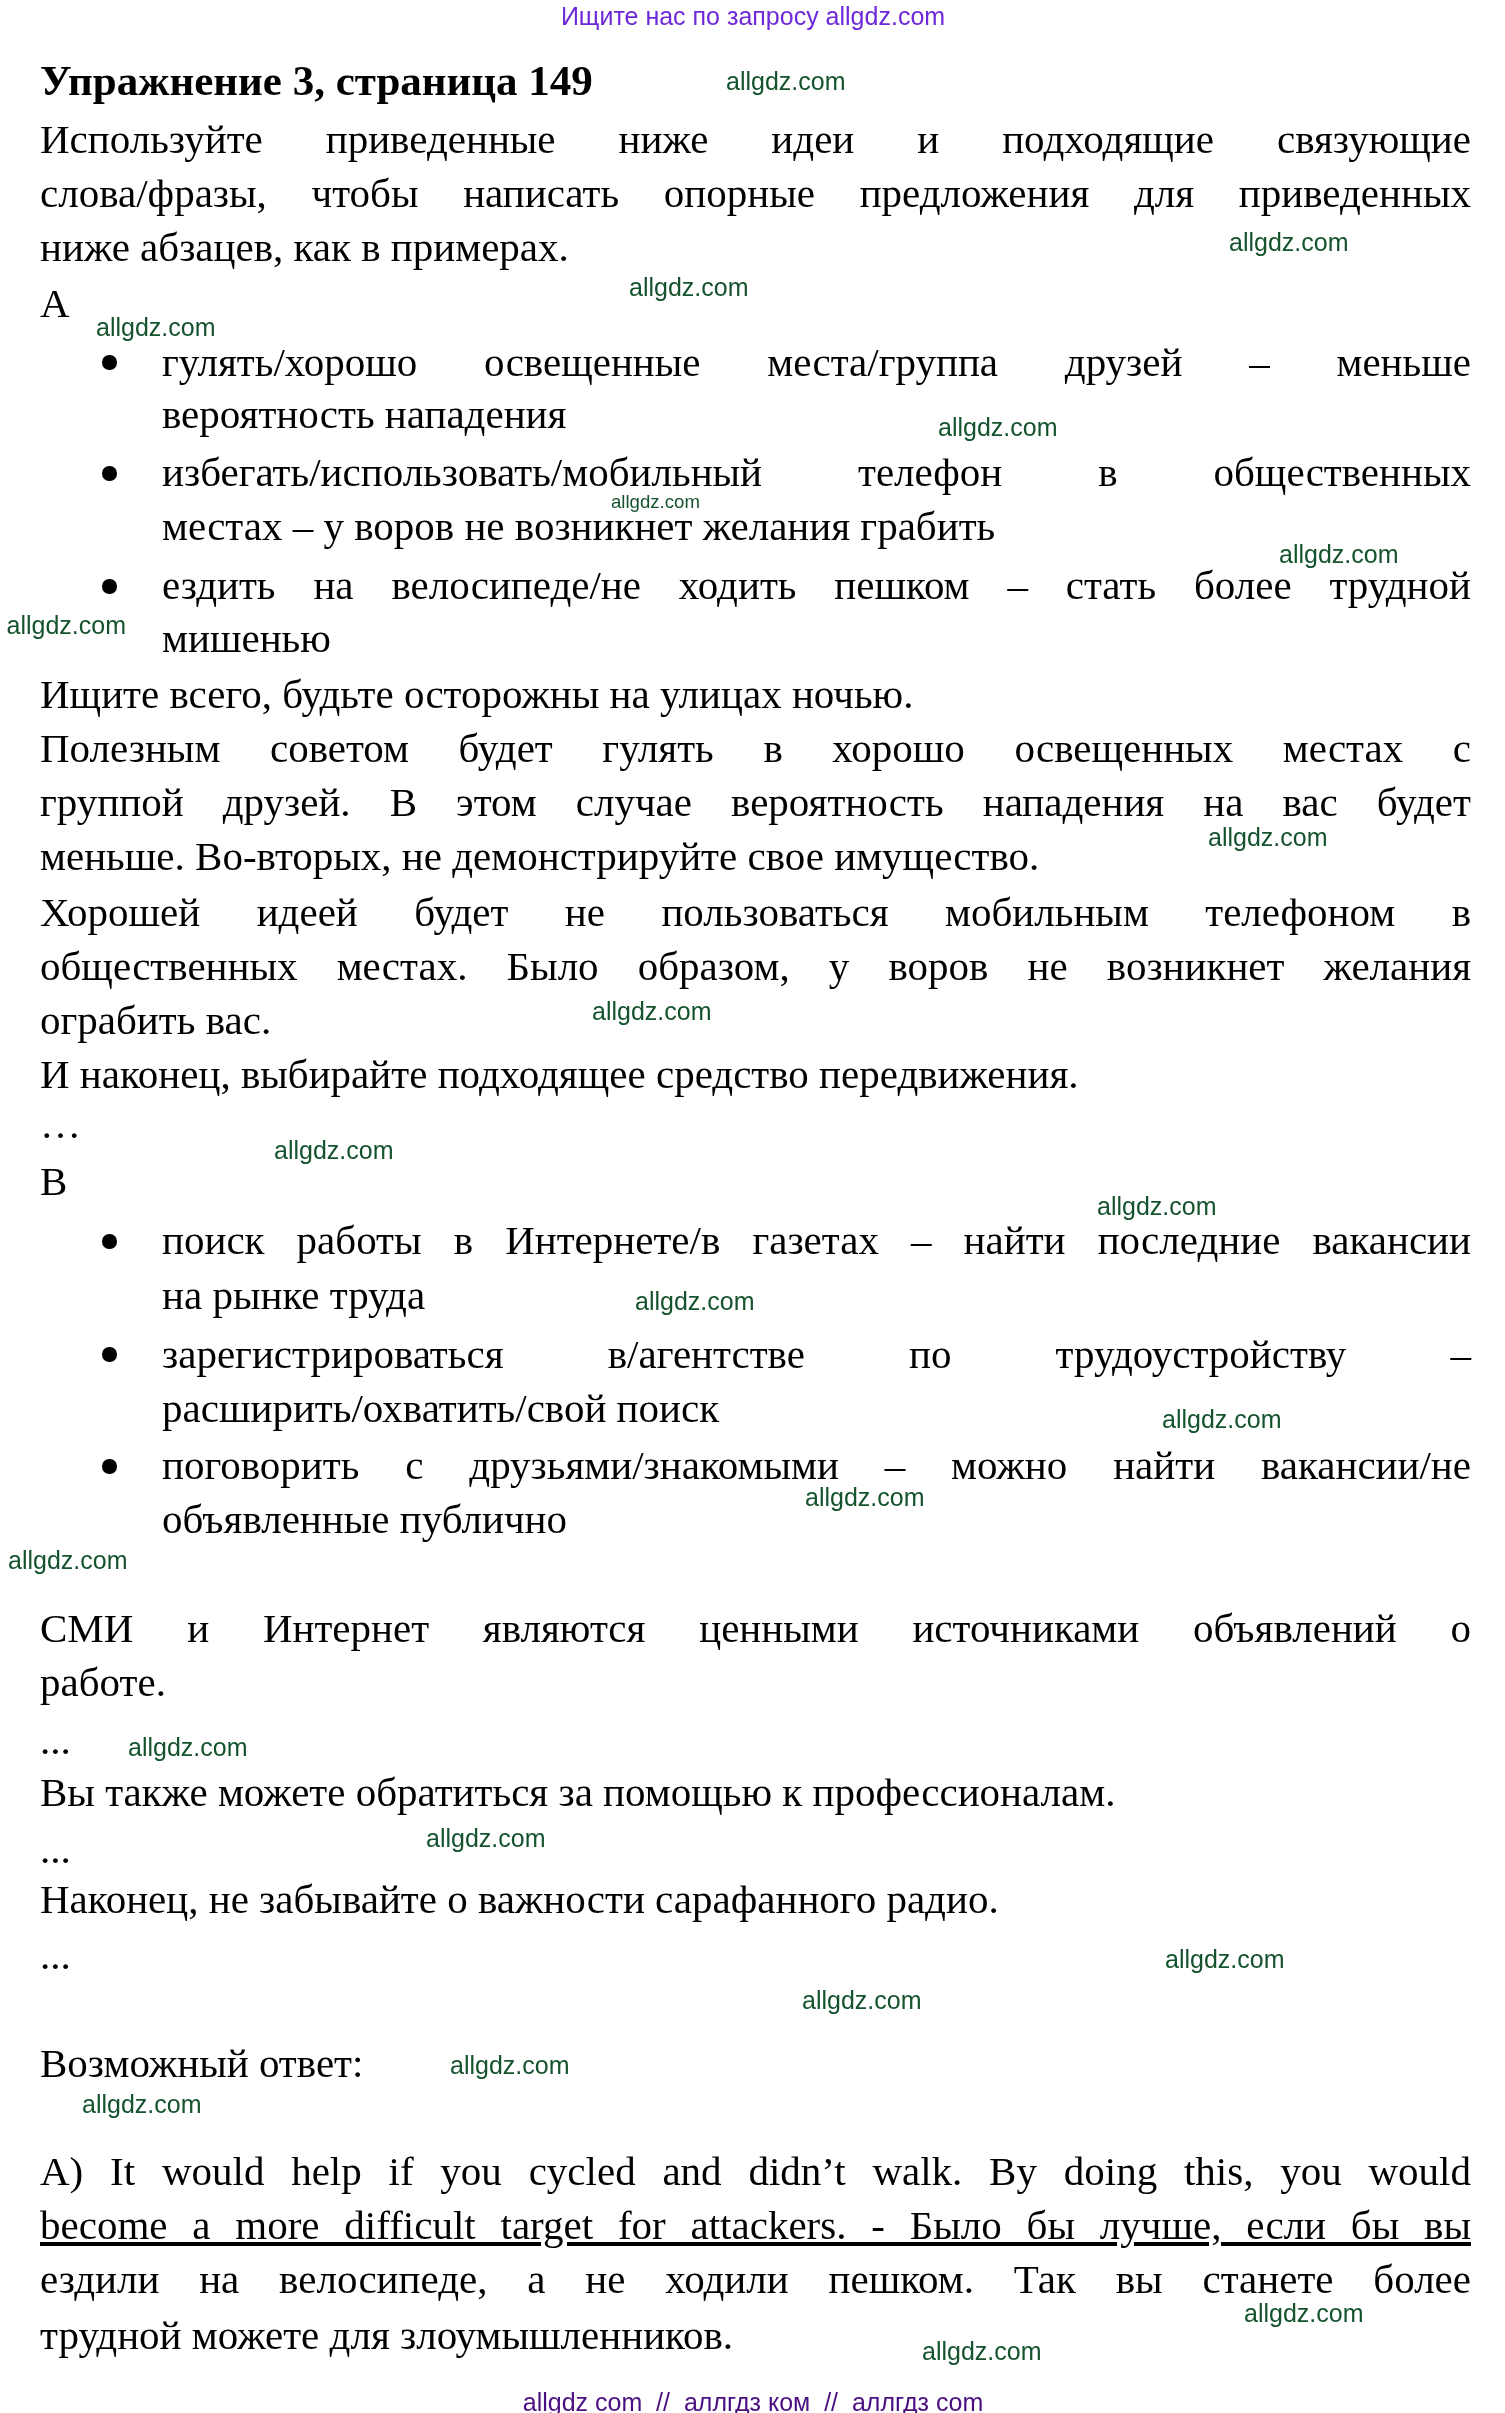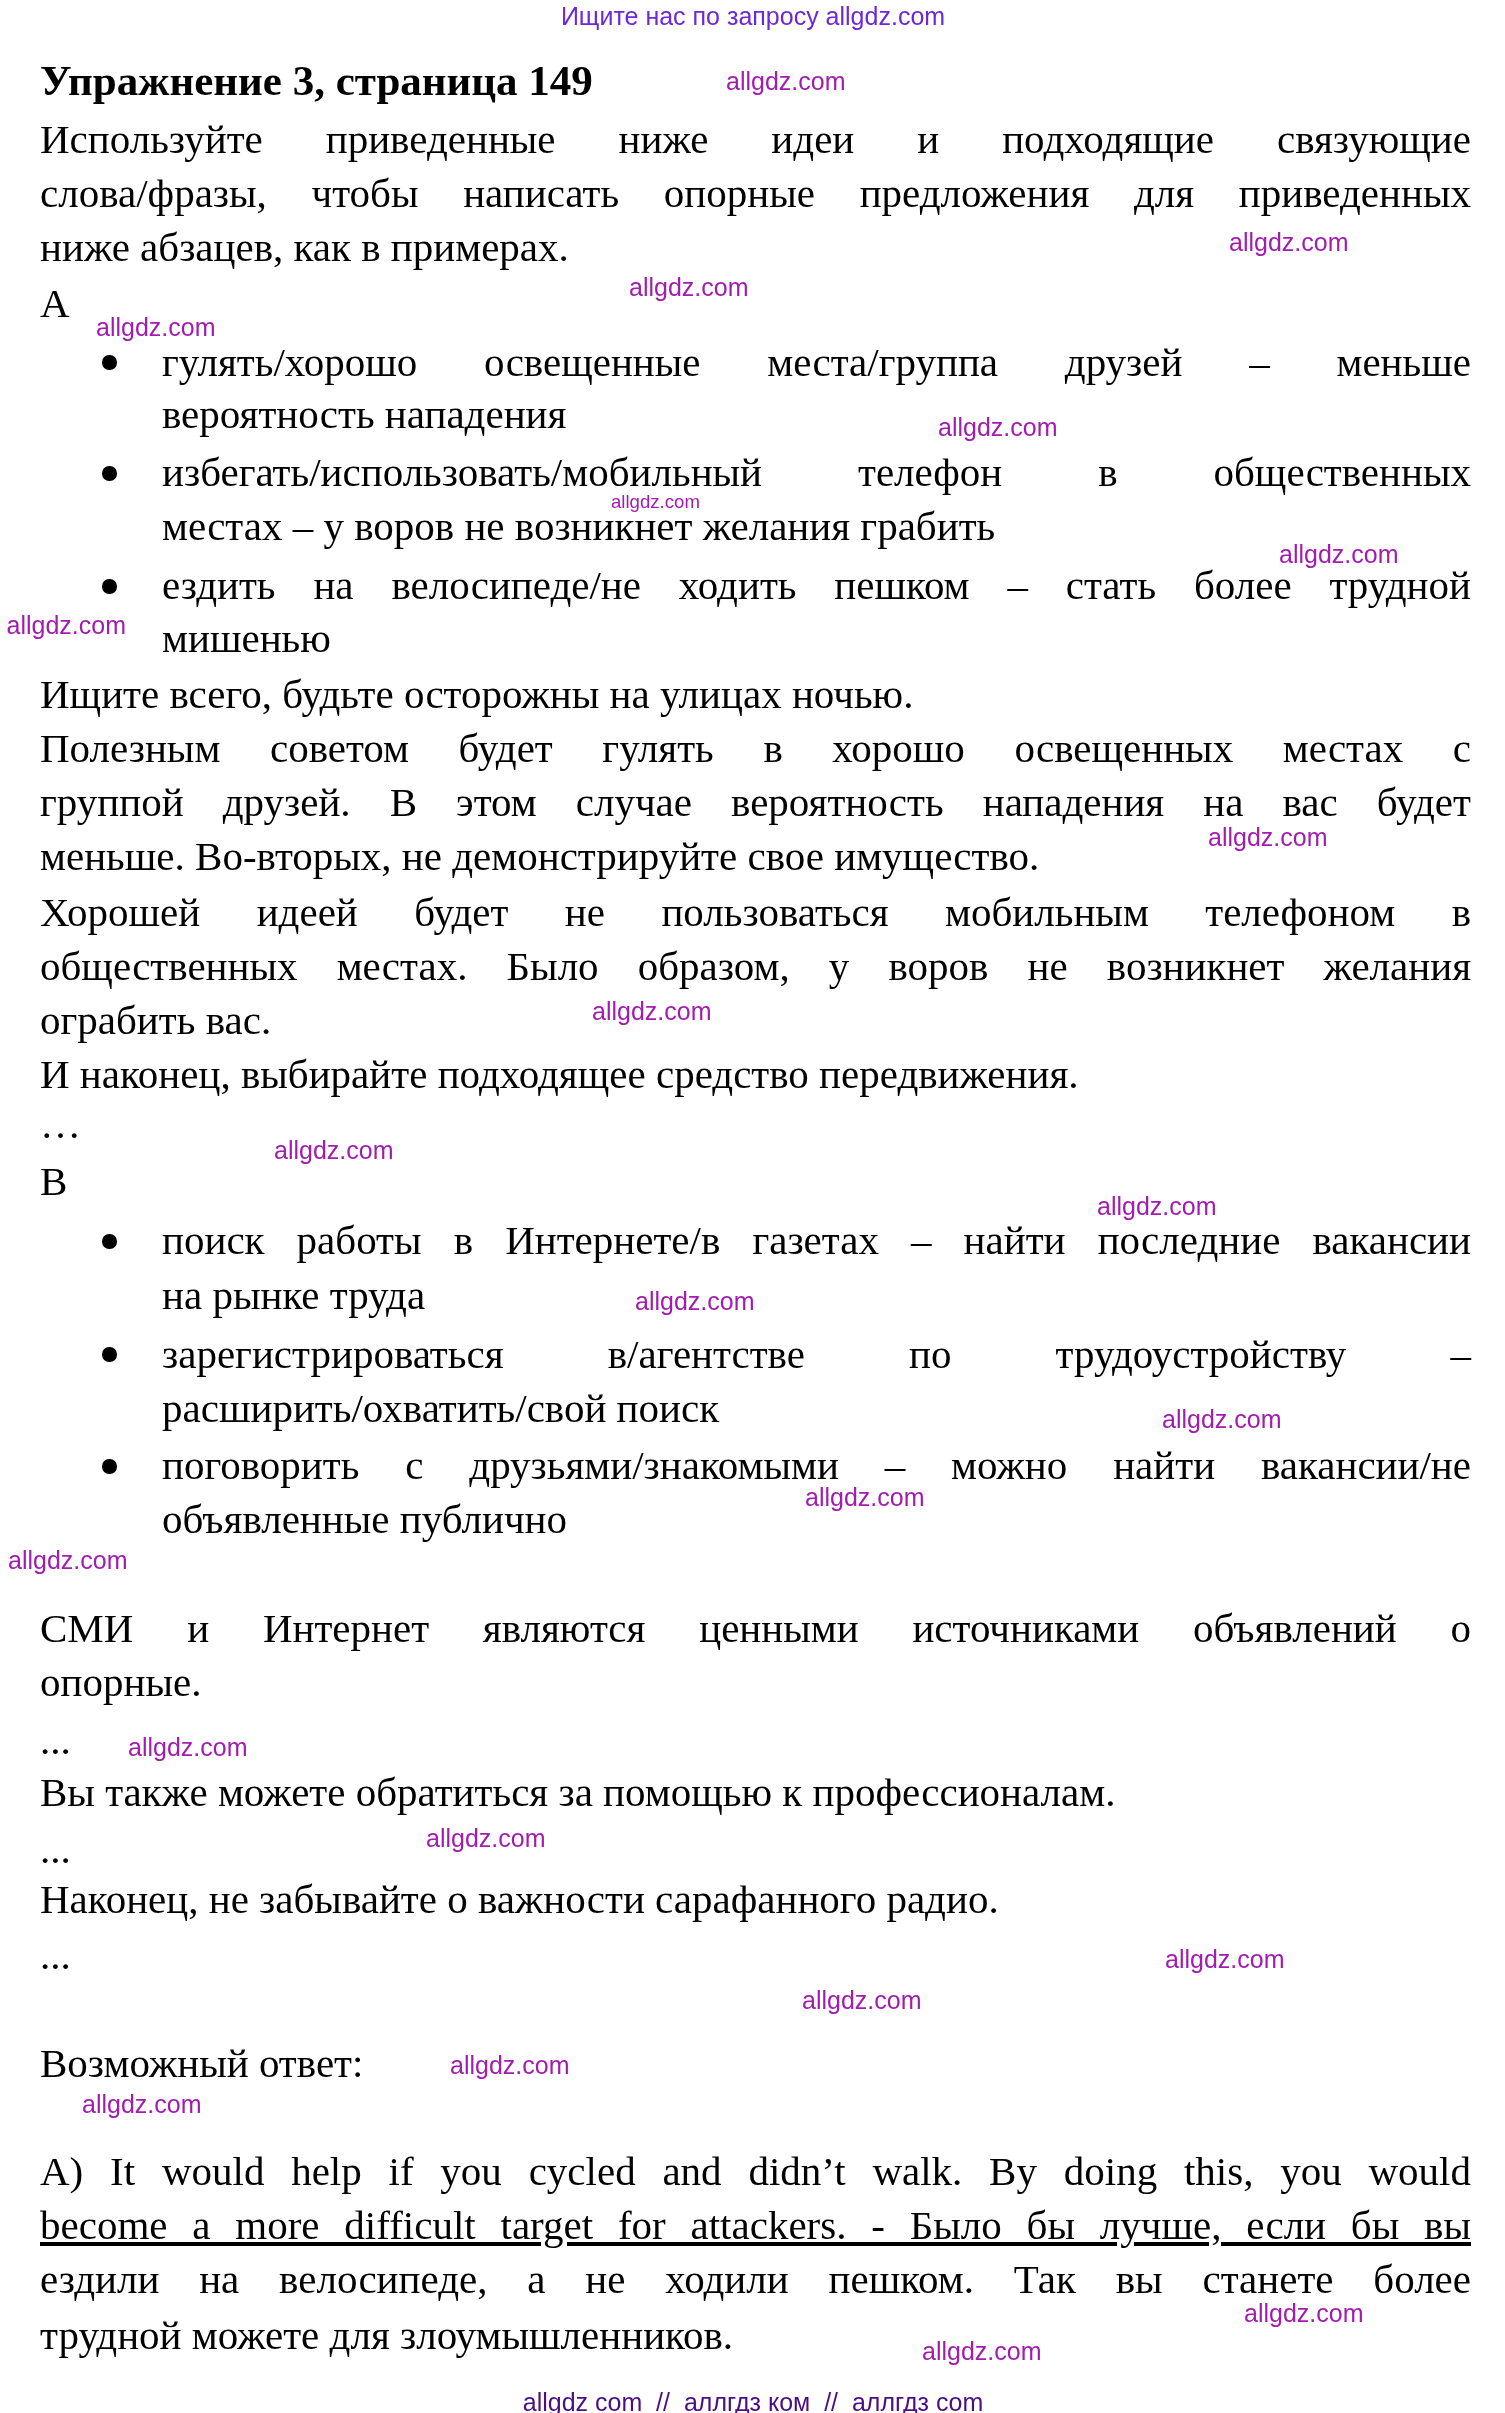--- a/index.html
+++ b/index.html
@@ -20,21 +20,21 @@
   }
   .just {
     text-align: justify; text-align-last: justify; white-space: normal;
   }
   .title { font-weight: bold; font-size: 43px; }
   .bullet {
     position: absolute; width: 14.5px; height: 14.5px; border-radius: 50%; background: #000;
   }
   .wm {
     position: absolute; font-family: "Liberation Sans", sans-serif; font-size: 25px;
-    color: #a21caf; line-height: 27.5px; white-space: nowrap;
+    color: #14532d; line-height: 27.5px; white-space: nowrap;
   }
   .wm.small { font-size: 18.6px; line-height: 21px; }
 </style>
 </head>
 <body>
 
 <div class="top-banner">Ищите нас по запросу allgdz.com</div>
 
 <div class="line title" style="left:40px; top:57px;">Упражнение 3, страница 149</div>
 
@@ -74,21 +74,21 @@
 
 <span class="bullet" style="left:102px; top:1347px;"></span>
 <div class="line just" style="left:162px; top:1330px; width:1309px;">зарегистрироваться в/агентстве по трудоустройству –</div>
 <div class="line" style="left:162px; top:1384px;">расширить/охватить/свой поиск</div>
 
 <span class="bullet" style="left:102px; top:1459px;"></span>
 <div class="line just" style="left:162px; top:1441px; width:1309px;">поговорить с друзьями/знакомыми – можно найти вакансии/не</div>
 <div class="line" style="left:162px; top:1495px;">объявленные публично</div>
 
 <div class="line just" style="left:40px; top:1604px; width:1431px;">СМИ и Интернет являются ценными источниками объявлений о</div>
-<div class="line" style="left:40px; top:1658px;">опорные.</div>
+<div class="line" style="left:40px; top:1658px;">работе.</div>
 <div class="line" style="left:40px; top:1716px;">...</div>
 <div class="line" style="left:40px; top:1768px;">Вы также можете обратиться за помощью к профессионалам.</div>
 <div class="line" style="left:40px; top:1825px;">...</div>
 <div class="line" style="left:40px; top:1875px;">Наконец, не забывайте о важности сарафанного радио.</div>
 <div class="line" style="left:40px; top:1931px;">...</div>
 
 <div class="line" style="left:40px; top:2039px;">Возможный ответ:</div>
 <div class="line just" style="left:40px; top:2147px; width:1431px;">A) It would help if you cycled and didn’t walk. By doing this, you would</div>
 <div class="line just" style="left:40px; top:2201px; width:1431px;text-decoration:underline;">become a more difficult target for attackers. - Было бы лучше, если бы вы</div>
 <div class="line just" style="left:40px; top:2255px; width:1431px;">ездили на велосипеде, а не ходили пешком. Так вы станете более</div>

